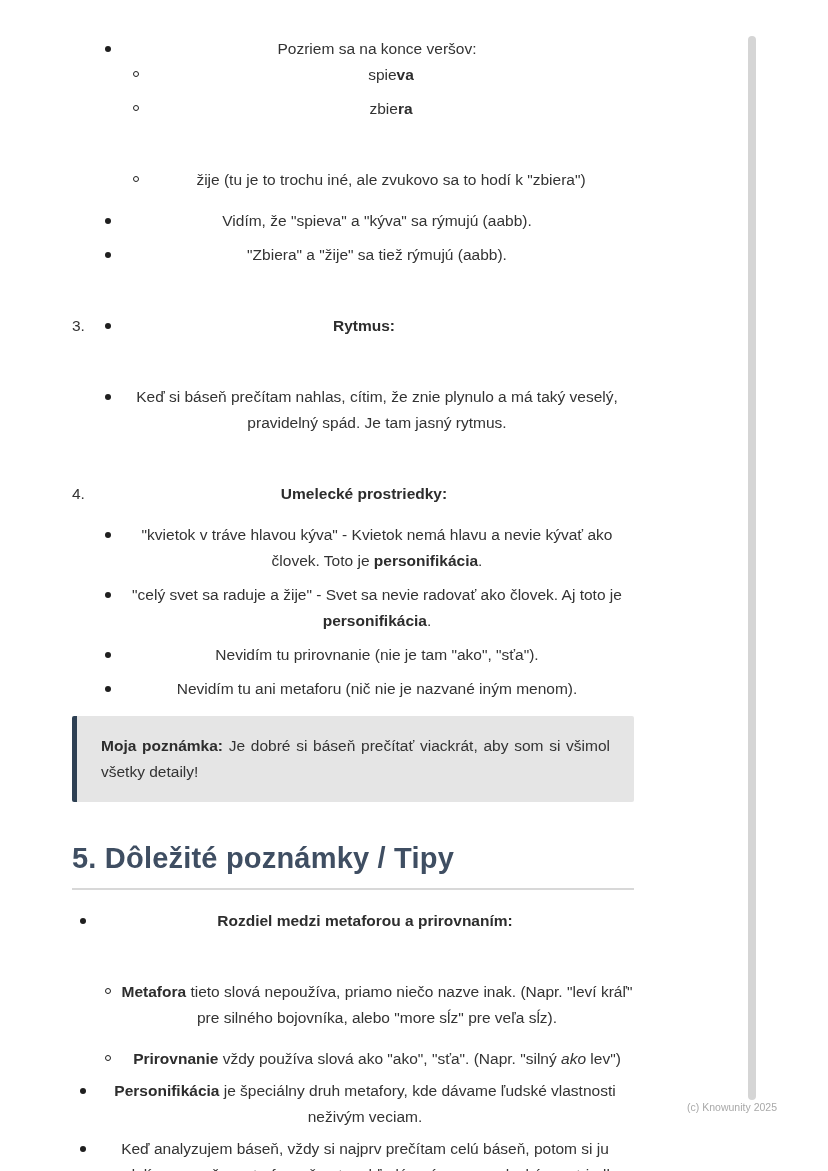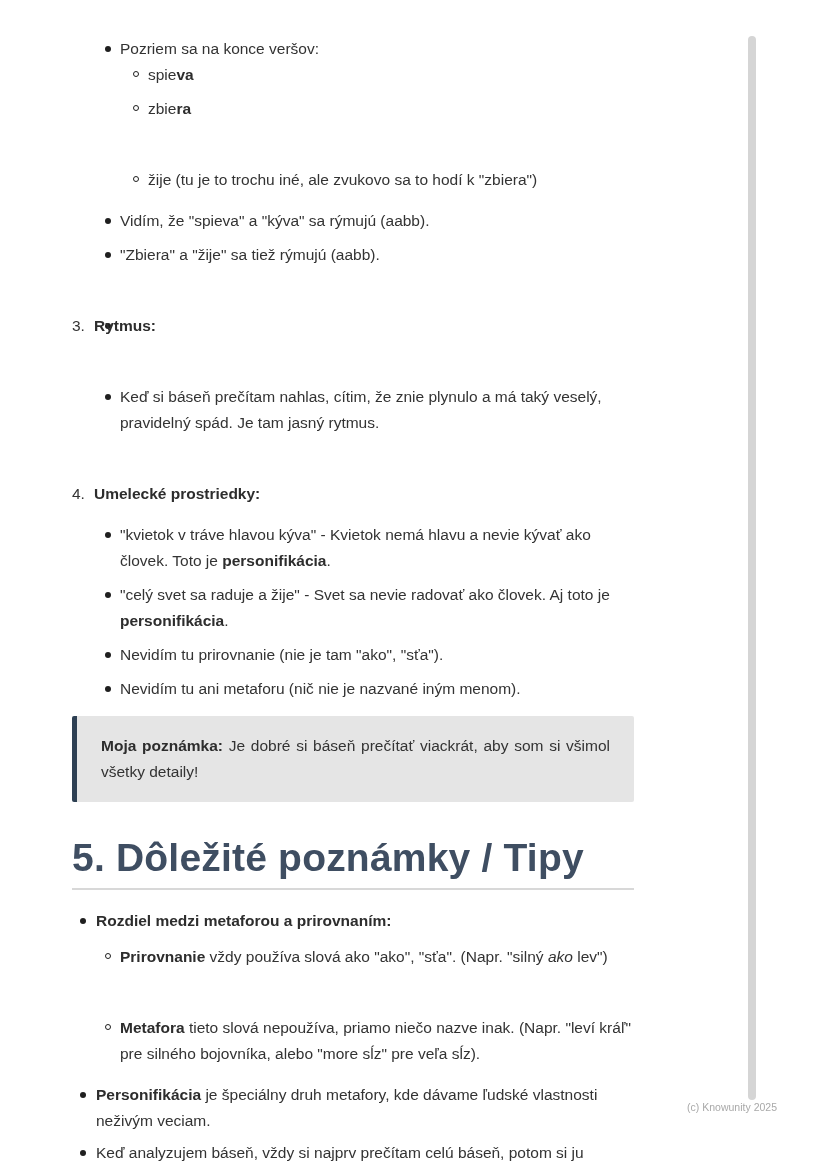--- a/index.html
+++ b/index.html
@@ -8,21 +8,21 @@
     width: 828px; height: 1171px;
     position: relative; overflow: hidden;
     background: #ffffff;
     font-family: "Liberation Sans", sans-serif;
     color: #333333;
   }
   .page-content {
     position: absolute; left: 72px; top: 36px; width: 562px;
     font-size: 15.5px; line-height: 26px;
   }
-  .item { position: relative; }
+  .item { position: relative; text-align: center; }
   .mk-dot {
     position: absolute; width: 6px; height: 6px; border-radius: 50%;
     background: #1f1f1f; top: 10px;
   }
   .mk-circle {
     position: absolute; width: 6px; height: 6px; border-radius: 50%;
     border: 1.5px solid #1f1f1f; background: transparent; top: 9px;
   }
   .ind-a { padding-left: 48px; }
   .ind-a > .mk-dot, .ind-a > .mk-circle { left: 33px; }
@@ -42,21 +42,21 @@
   .note-box {
     margin-top: 14px;
     background: #e5e5e5;
     border-left: 5px solid #2e4053;
     border-radius: 2px;
     padding: 17px 24px;
     text-align: justify;
   }
   .section-heading {
     margin: 38px 0 0 0;
-    font-size: 39px; line-height: 36px; font-weight: bold;
+    font-size: 29px; line-height: 36px; font-weight: bold;
     color: #3f4e62; letter-spacing: 0.2px;
   }
   .heading-rule {
     margin: 12px 0 18px 0; border: none;
     border-top: 2px solid #d8d8d8; height: 0;
   }
   .scrollbar-thumb {
     position: absolute; left: 748px; top: 36px;
     width: 8px; height: 1064px;
     background: #d5d5d5; border-radius: 4px;
@@ -146,28 +146,28 @@
   </div>
 
   <h2 class="section-heading">5. Dôležité poznámky / Tipy</h2>
   <hr class="heading-rule">
 
   <div class="item ind-c mb2">
     <span class="mk-dot"></span>
     <b>Rozdiel medzi metaforou a prirovnaním:</b>
   </div>
 
+  <div class="item ind-d mb15">
+    <span class="mk-circle"></span>
+    <span><b>Metafora</b><span> tieto slová nepoužíva, priamo niečo nazve inak. (Napr. "leví kráľ" pre silného bojovníka, alebo "more sĺz" pre veľa sĺz).</span></span>
+  </div>
+
   <div class="item ind-d mb6">
     <span class="mk-circle"></span>
     <span><b>Prirovnanie</b><span> vždy používa slová ako "ako", "sťa". (Napr. "silný </span><i>ako</i><span> lev")</span></span>
-  </div>
-
-  <div class="item ind-d mb15">
-    <span class="mk-circle"></span>
-    <span><b>Metafora</b><span> tieto slová nepoužíva, priamo niečo nazve inak. (Napr. "leví kráľ" pre silného bojovníka, alebo "more sĺz" pre veľa sĺz).</span></span>
   </div>
 
   <div class="item ind-c mb6">
     <span class="mk-dot"></span>
     <span><b>Personifikácia</b><span> je špeciálny druh metafory, kde dávame ľudské vlastnosti neživým veciam.</span></span>
   </div>
 
   <div class="item ind-c">
     <span class="mk-dot"></span>
     <span>Keď analyzujem báseň, vždy si najprv prečítam celú báseň, potom si ju rozdelím na verše a strofy a až potom hľadám rýmy a umelecké prostriedky.</span>

